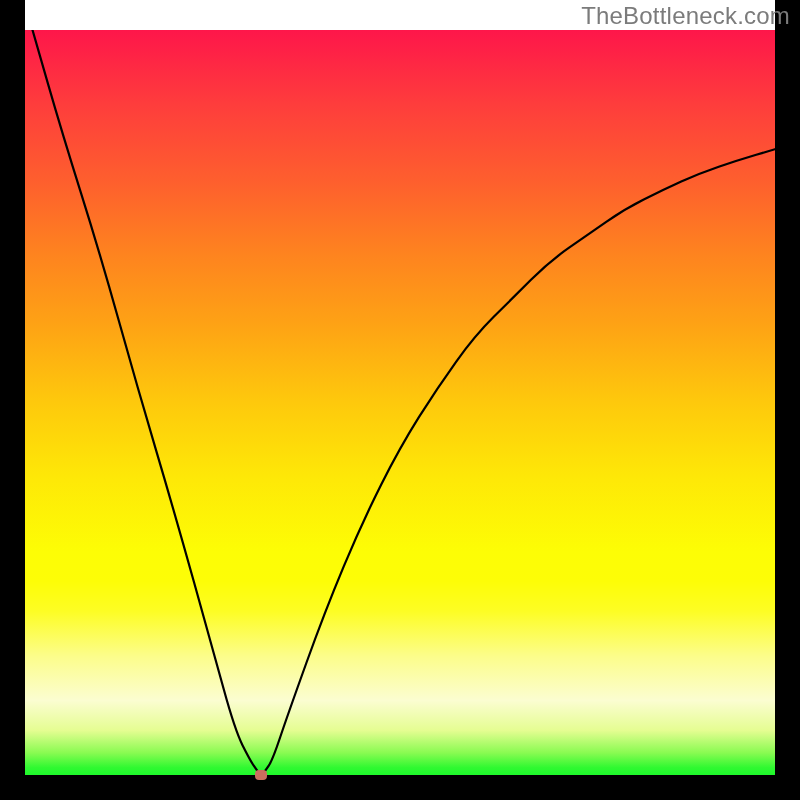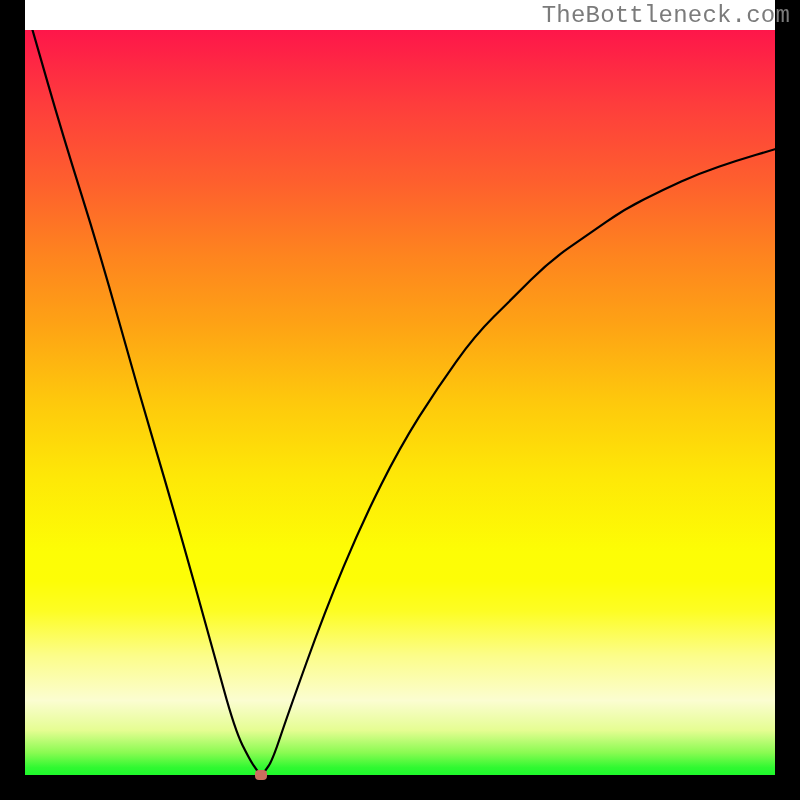--- a/index.html
+++ b/index.html
@@ -15,21 +15,21 @@
     position: relative;
     width: 800px;
     height: 800px;
   }
   .attribution {
     position: absolute;
     top: 2px;
     right: 10px;
     font-size: 24px;
     color: #7b7b7b;
-    font-family: Liberation Mono, monospace;
+    font-family: Liberation Sans, sans-serif;
     letter-spacing: 0.2px;
     z-index: 20;
     user-select: none;
   }
   .plot-area {
     position: absolute;
     top: 30px;
     left: 25px;
     width: 750px;
     height: 745px;

